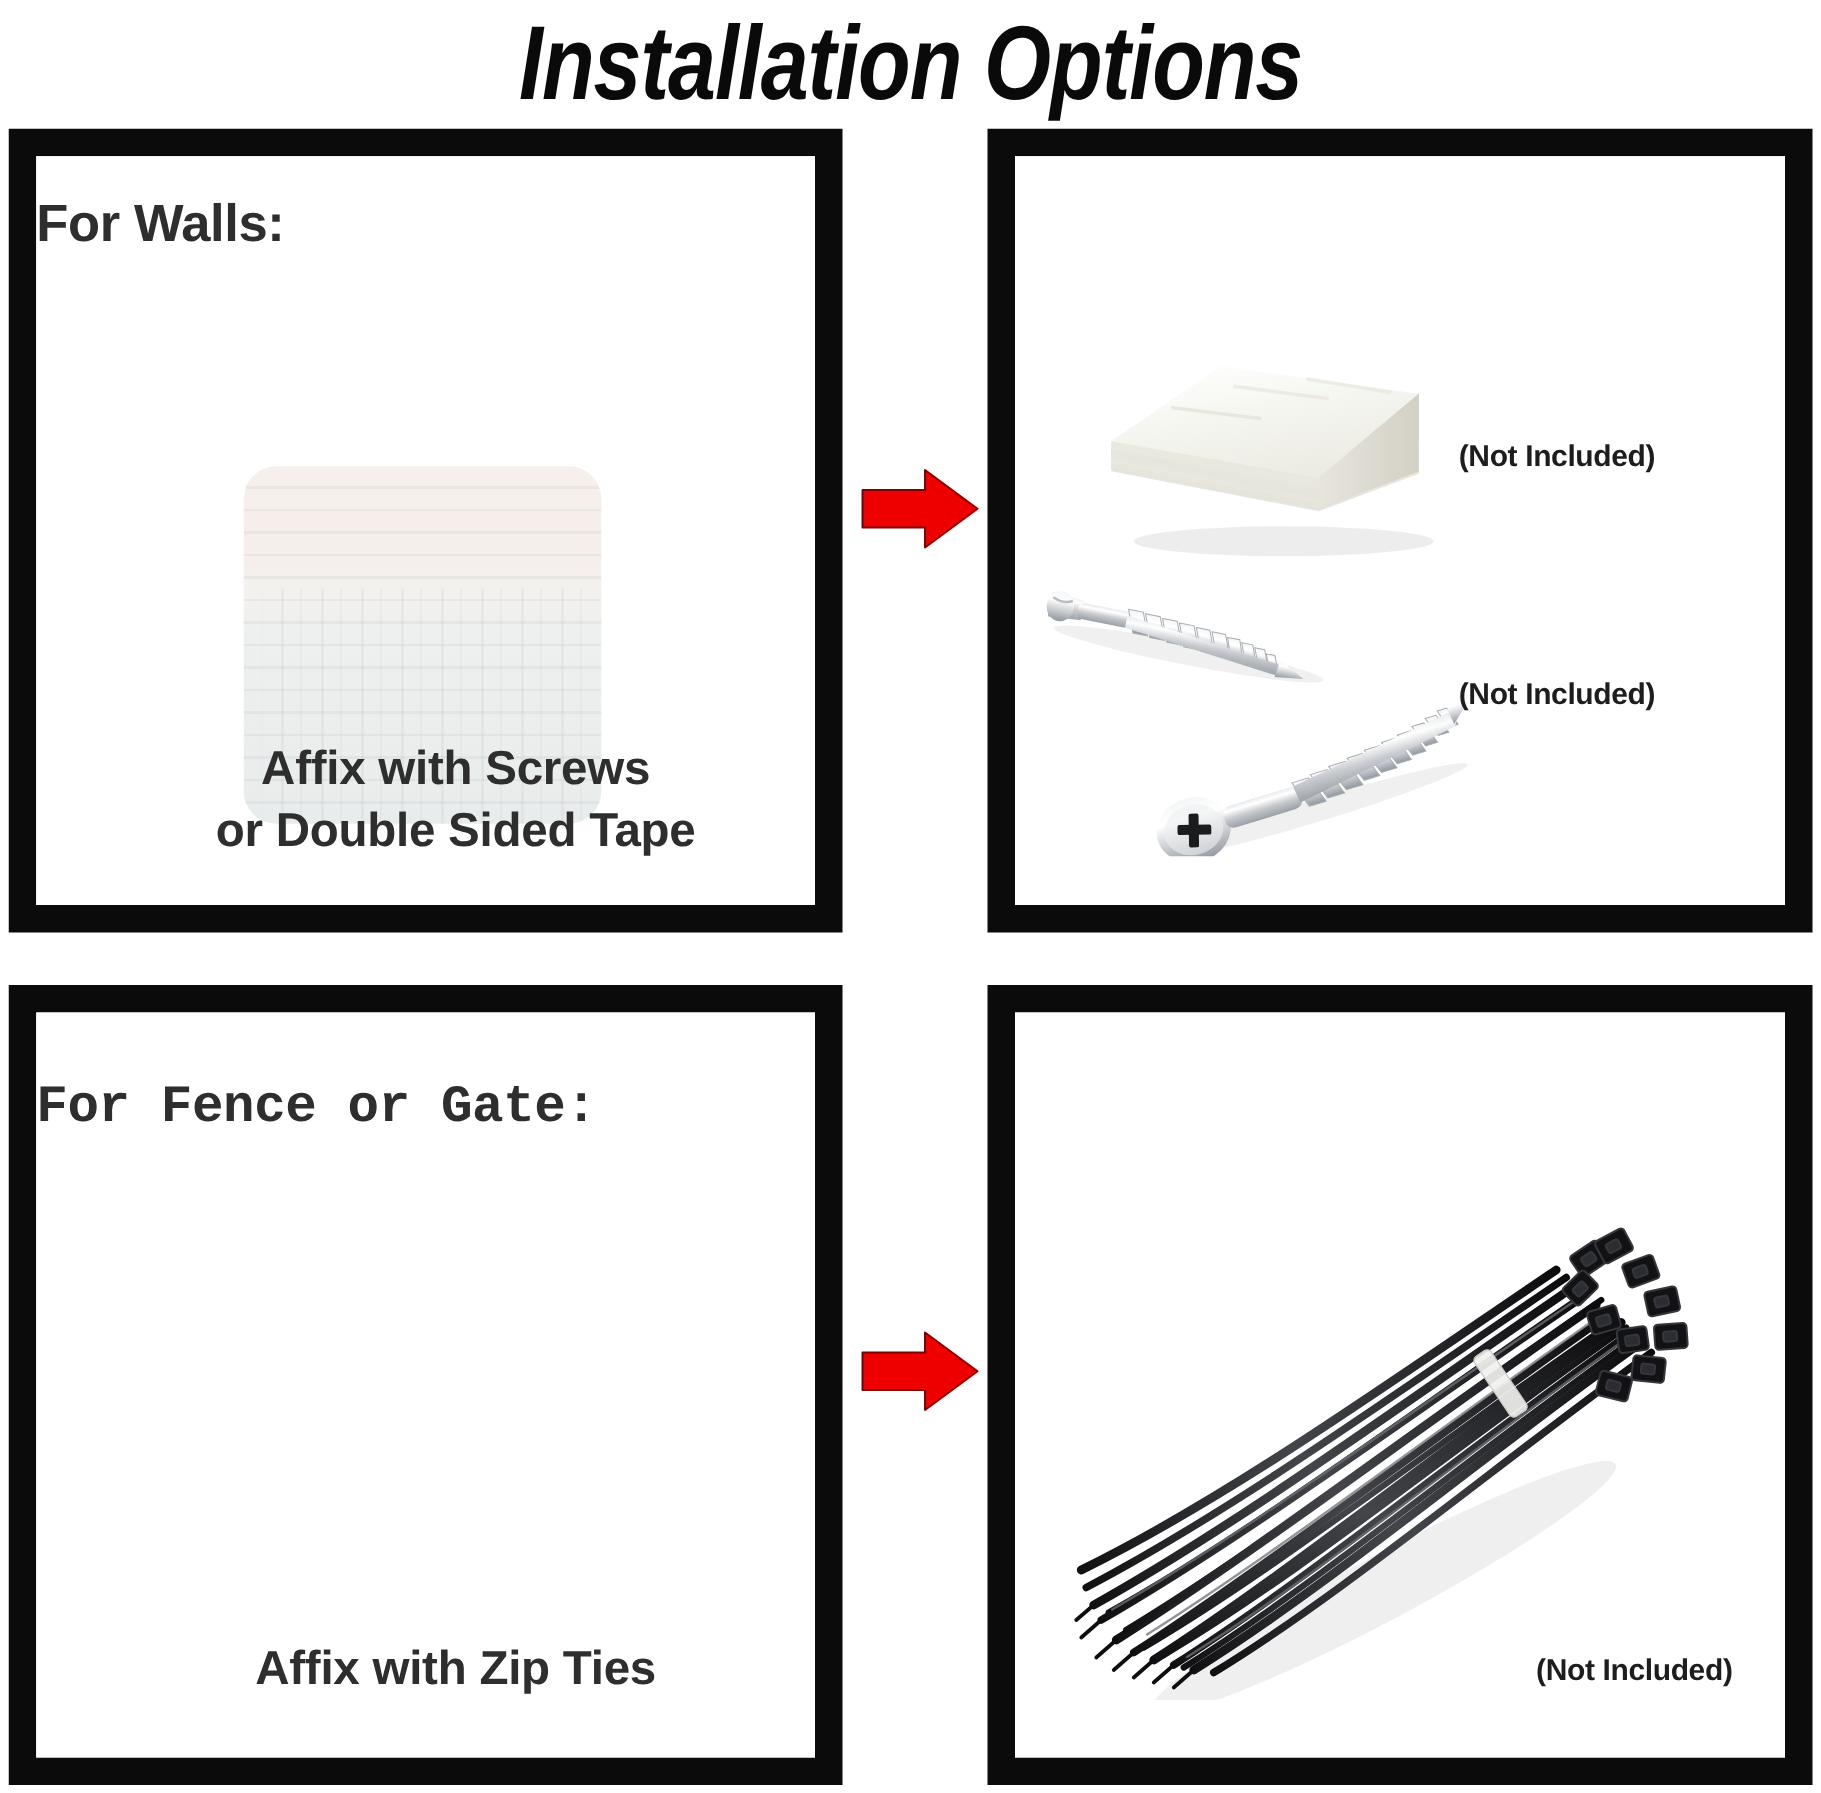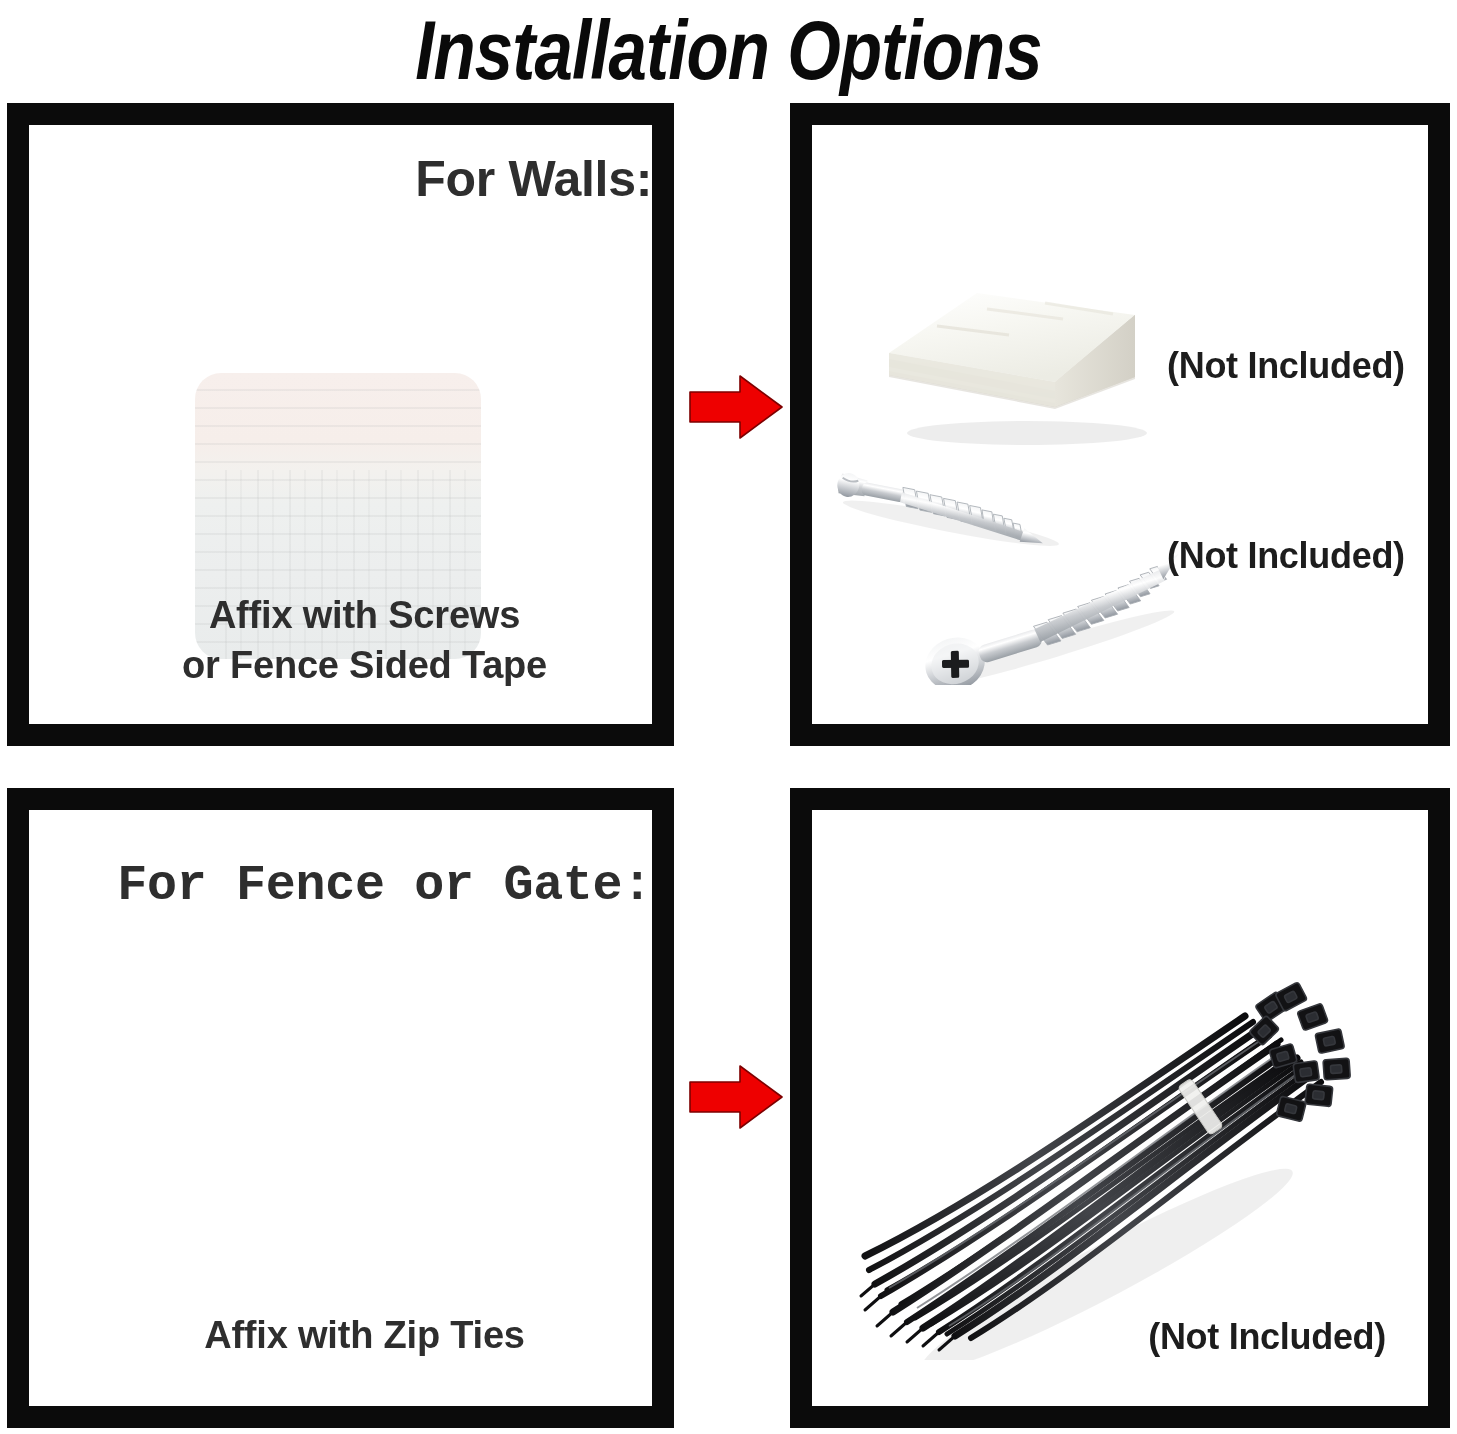--- a/index.html
+++ b/index.html
@@ -40,23 +40,23 @@
     background: #ffffff;
     overflow: hidden;
   }
   #panel-walls   { left: 7px;   top: 103px; width: 667px; height: 643px; }
   #panel-hw      { left: 790px; top: 103px; width: 660px; height: 643px; }
   #panel-fence   { left: 7px;   top: 788px; width: 667px; height: 640px; }
   #panel-zip     { left: 790px; top: 788px; width: 660px; height: 640px; }
 
   .panel-heading {
     position: absolute; left: 0; width: 100%;
-    text-align: right;
+    text-align: left;
     font-weight: 700;
-    font-size: 50px;
+    font-size: 42px;
     line-height: 48px;
     color: #2e2e2e;
     letter-spacing: -0.3px;
   }
   #heading-walls { top: 30px; }
   #heading-fence { top: 52px; font-family: Liberation Mono, monospace; }
 
   .panel-caption {
     position: absolute; left: 0; width: 100%;
     text-align: center;
@@ -66,21 +66,21 @@
     color: #2e2e2e;
     letter-spacing: -0.2px;
     padding-left: 48px;
   }
   #caption-walls { bottom: 34px; }
   #caption-fence { bottom: 46px; }
 
   .not-included {
     position: absolute;
     font-weight: 700;
-    font-size: 36px;
+    font-size: 24px;
     line-height: 42px;
     color: #1d1d1d;
     letter-spacing: -0.3px;
     white-space: nowrap;
   }
   #ni-tape   { left: 355px; top: 220px; }
   #ni-screw  { left: 355px; top: 410px; }
   #ni-zip    { right: 42px; bottom: 48px; }
 
   
@@ -152,21 +152,21 @@
       <div class="panel-heading" id="heading-walls">For Walls:</div>
 
       <div class="photo" id="photo-wall">
         <div class="brick-rows"></div>
         <div class="brick-cols"></div>
         <div class="brick-cols2"></div>
       </div>
 
       <div class="panel-caption" id="caption-walls">
         <div>Affix with Screws</div>
-        <div>or Fence Sided Tape</div>
+        <div>or Double Sided Tape</div>
       </div>
 
     </div>
   </div>
 
   <svg class="red-arrow" id="arrow-top" viewBox="0 0 96 70">
     <path d="M2 20 L52 20 L52 4 L94 35 L52 66 L52 50 L2 50 Z" fill="#ee0000" stroke="#7e0000" stroke-width="1.6" stroke-linejoin="round"></path>
   </svg>
 
   <div class="panel" id="panel-hw">

